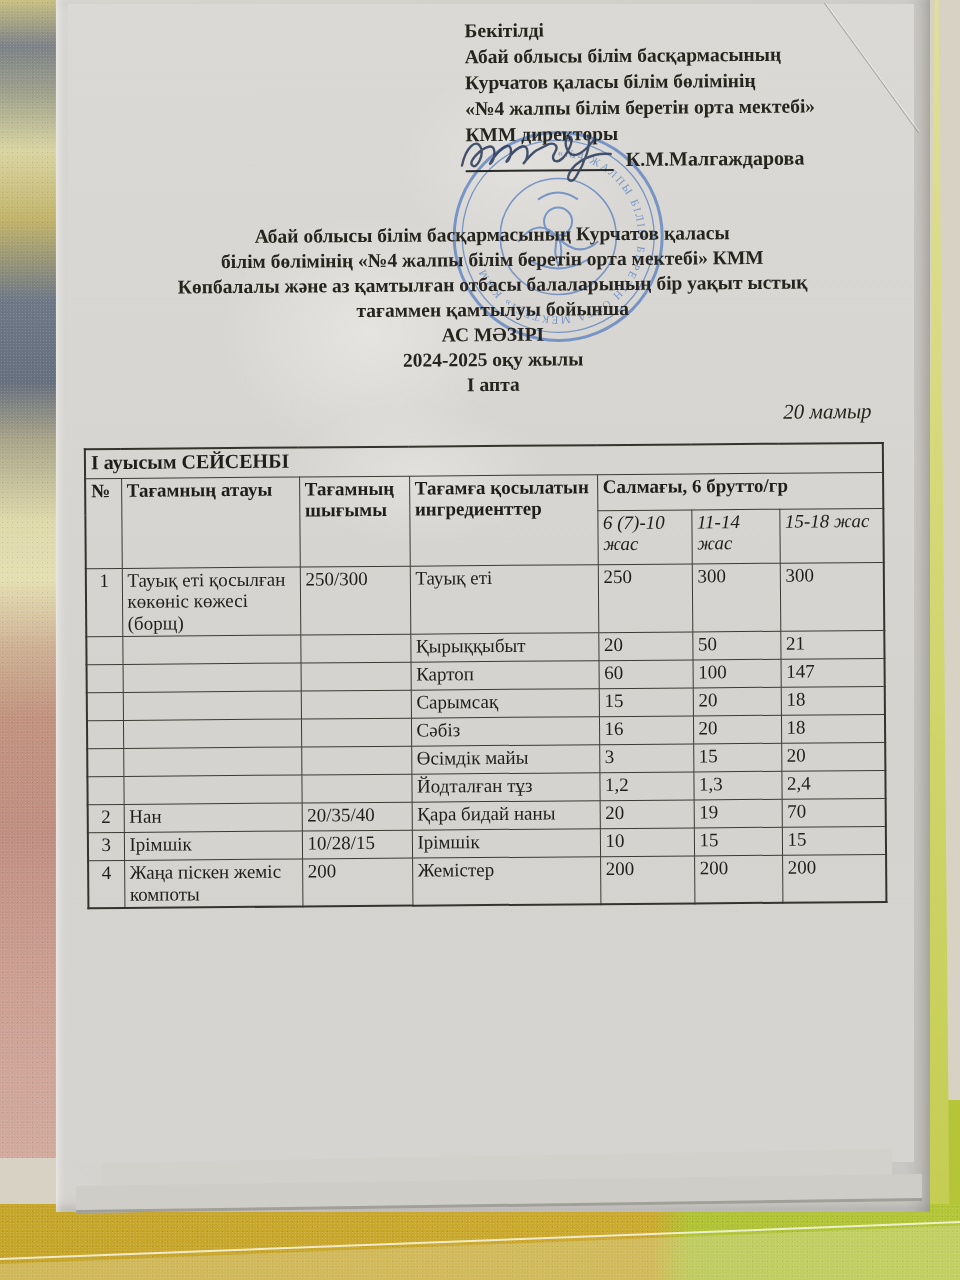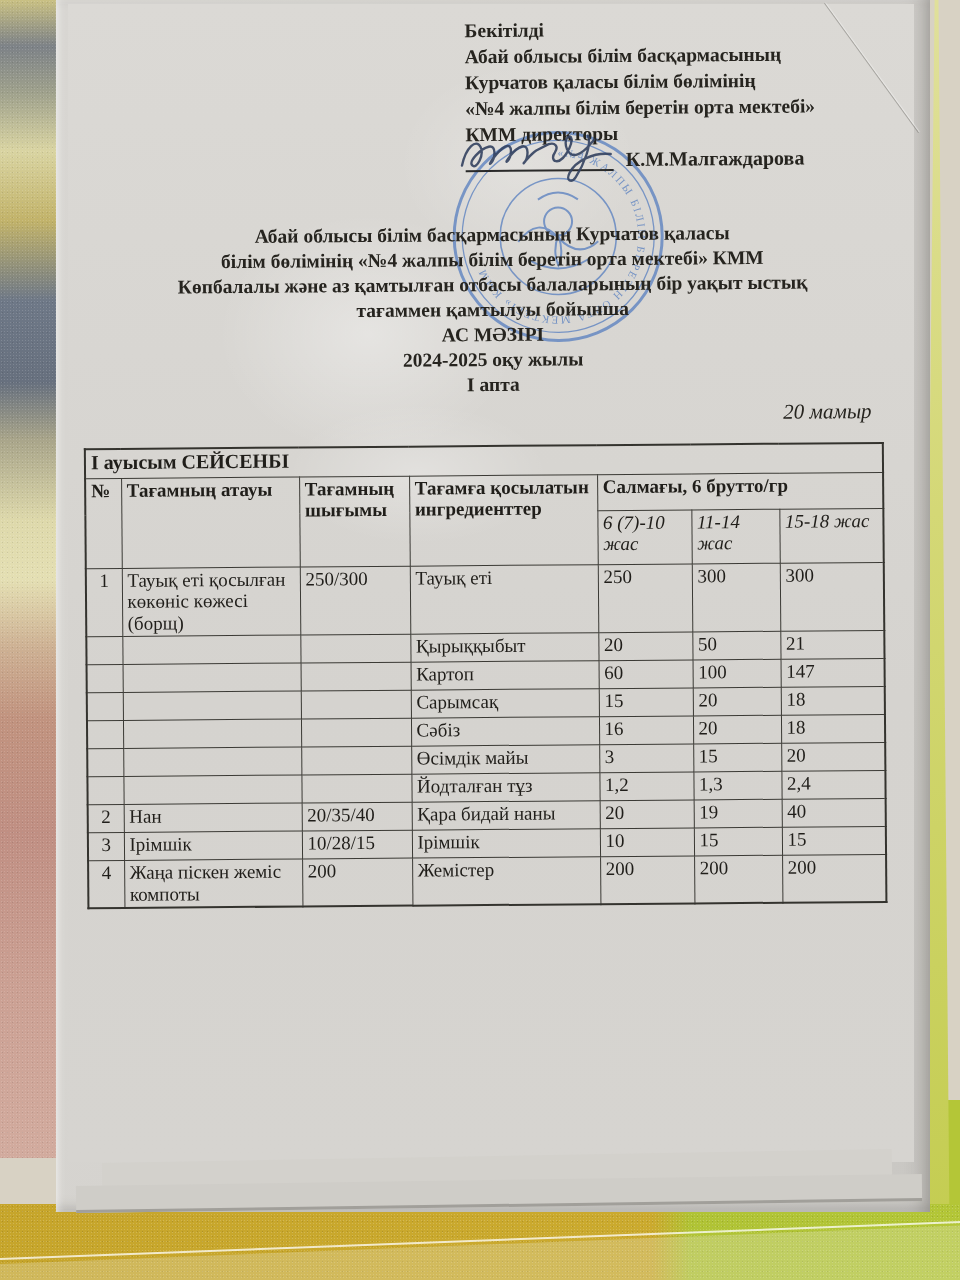--- a/index.html
+++ b/index.html
@@ -308,21 +308,21 @@
     <td>1,3</td>
     <td>2,4</td>
   </tr>
                 <tr>
     <td class="c-no">2</td>
     <td>Нан</td>
     <td>20/35/40</td>
     <td>Қара бидай наны</td>
     <td>20</td>
     <td>19</td>
-    <td>40</td>
+    <td>70</td>
   </tr>
                 <tr>
     <td class="c-no">3</td>
     <td>Ірімшік</td>
     <td>10/28/15</td>
     <td>Ірімшік</td>
     <td>10</td>
     <td>15</td>
     <td>15</td>
   </tr>

